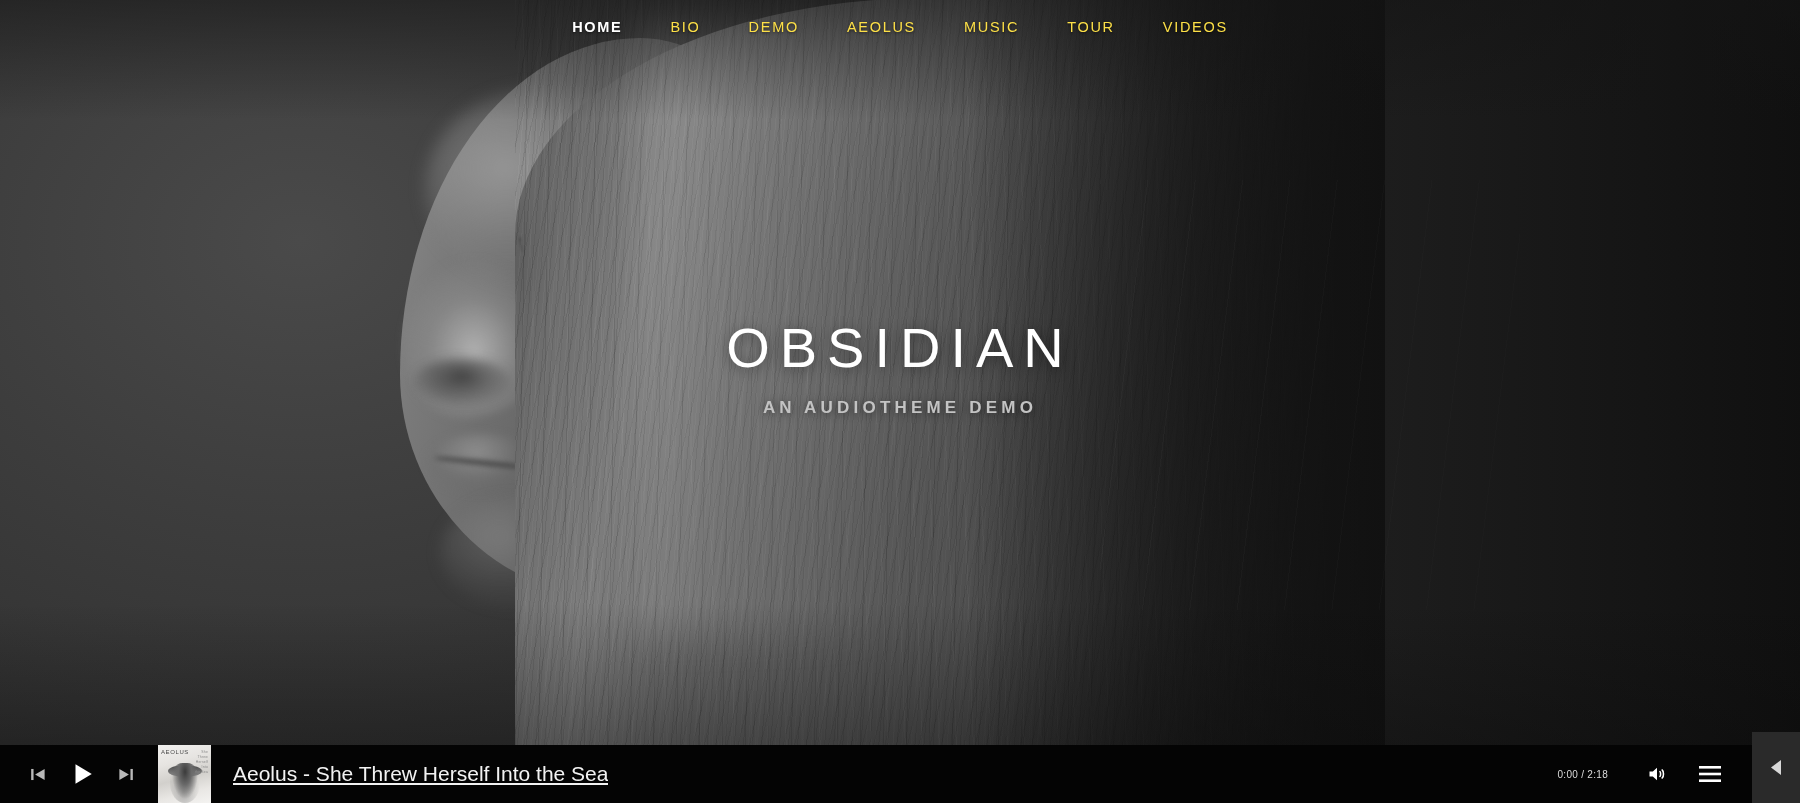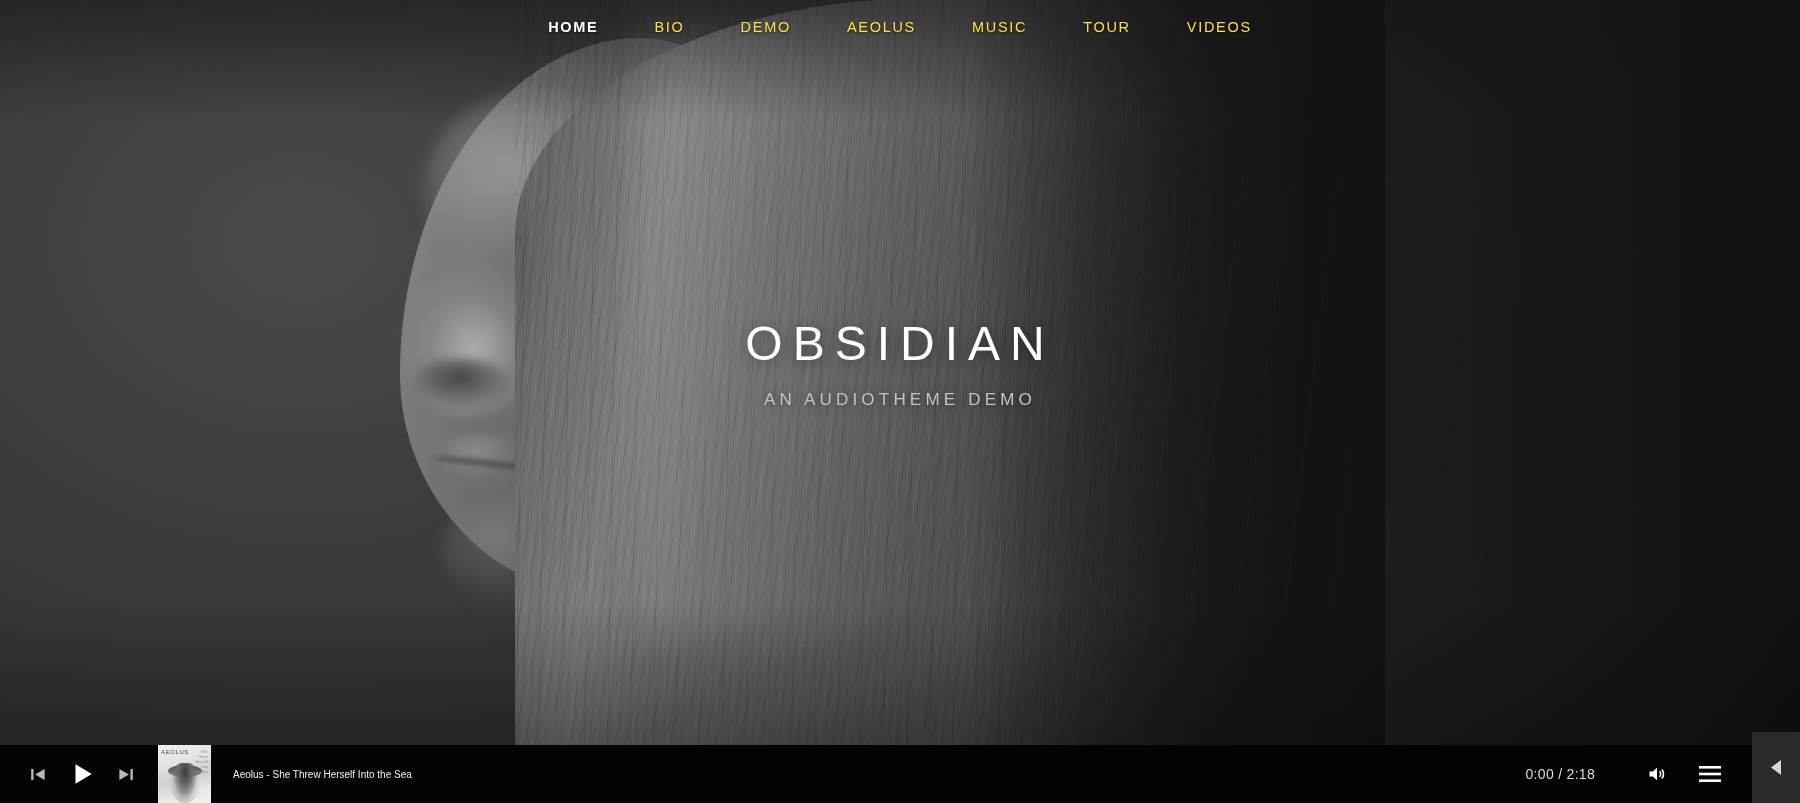--- a/index.html
+++ b/index.html
@@ -191,21 +191,21 @@
         rgba(140,140,140,0.10) 0px, rgba(140,140,140,0.10) 1px,
         rgba(0,0,0,0) 1px, rgba(0,0,0,0) 47px);
     filter:blur(0.6px);
     opacity:.7;
   }
 
   
   .nav {
     position:absolute; left:0; right:0; top:0; height:55px;
     display:flex; align-items:center; justify-content:center;
-    gap:8px;
+    gap:0px;
     z-index:30;
   }
   .nav-item {
     color:#fde047;
     font-size:14.5px;
     letter-spacing:1.7px;
     text-decoration:none;
     padding:0 24px;
     line-height:55px;
     white-space:nowrap;
@@ -219,31 +219,31 @@
 
   
   .hero-text {
     position:absolute;
     left:0; right:0; top:320px;
     text-align:center;
     z-index:25;
   }
   .hero-title {
     color:#ffffff;
-    font-size:48px;
+    font-size:56px;
     font-weight:300;
     letter-spacing:10px;
     line-height:1;
     text-shadow:0 2px 14px rgba(0,0,0,0.45);
   }
   .hero-subtitle {
     margin-top:22px;
     color:#c3c3c3;
     font-size:17px;
-    font-weight:400;
+    font-weight:700;
     letter-spacing:4.2px;
     text-shadow:0 1px 8px rgba(0,0,0,0.5);
   }
 
   
   .player {
     position:absolute; left:0; bottom:0;
     width:1752px; height:58px;
     background:#040404;
     display:flex; align-items:center;
@@ -298,32 +298,33 @@
   .p-thumb .cover-sub {
     position:absolute; right:3px; top:5px;
     font-size:3.4px; letter-spacing:0.2px;
     color:#8a8a8a; text-align:right; line-height:1.5;
     width:18px;
   }
 
   .p-track {
     margin-left:22px;
     color:#f2f2f2;
-    font-size:10px;
+    font-size:21px;
     white-space:nowrap;
     overflow:hidden;
+    text-decoration:underline;
   }
 
   .p-spacer { flex:1 1 auto; }
 
   .p-time {
     color:#dcdcdc;
-    font-size:14px;
+    font-size:10px;
     letter-spacing:0.3px;
-    margin-right:51px;
+    margin-right:38px;
     white-space:nowrap;
   }
   .p-right {
     display:flex; align-items:center; gap:30px;
     padding-right:30px;
   }
   .p-icon {
     color:#ffffff; cursor:pointer;
     display:flex; align-items:center; justify-content:center;
     background:none; border:none;

